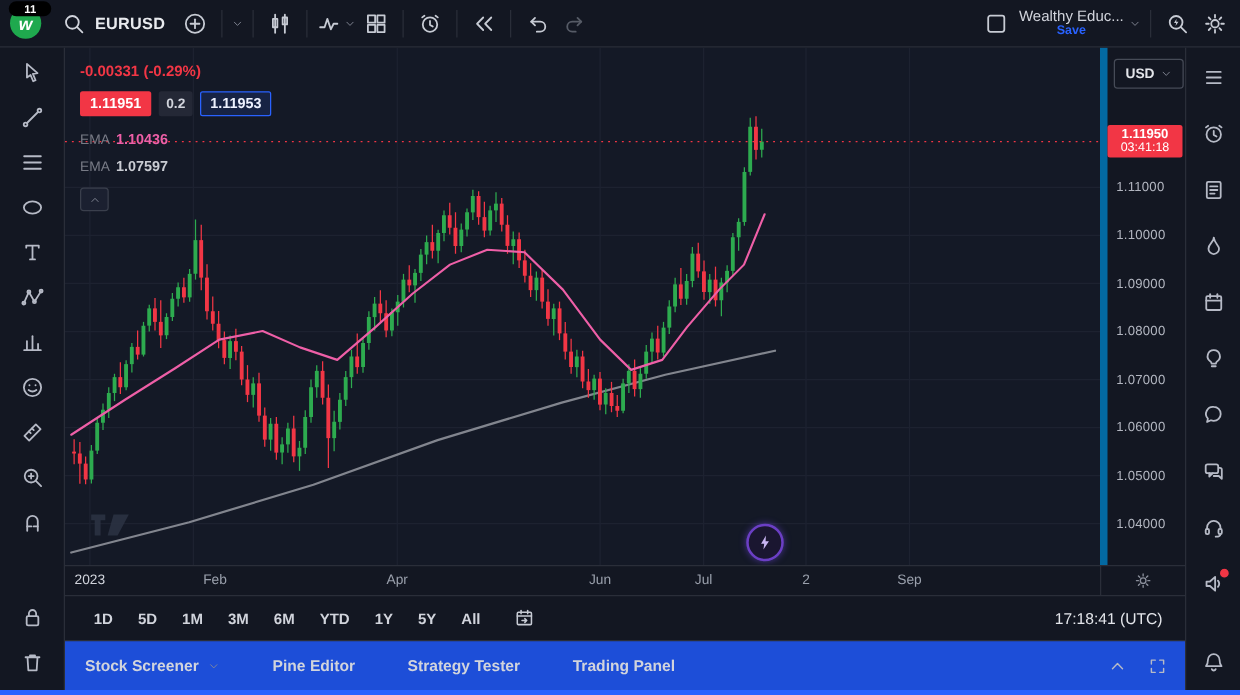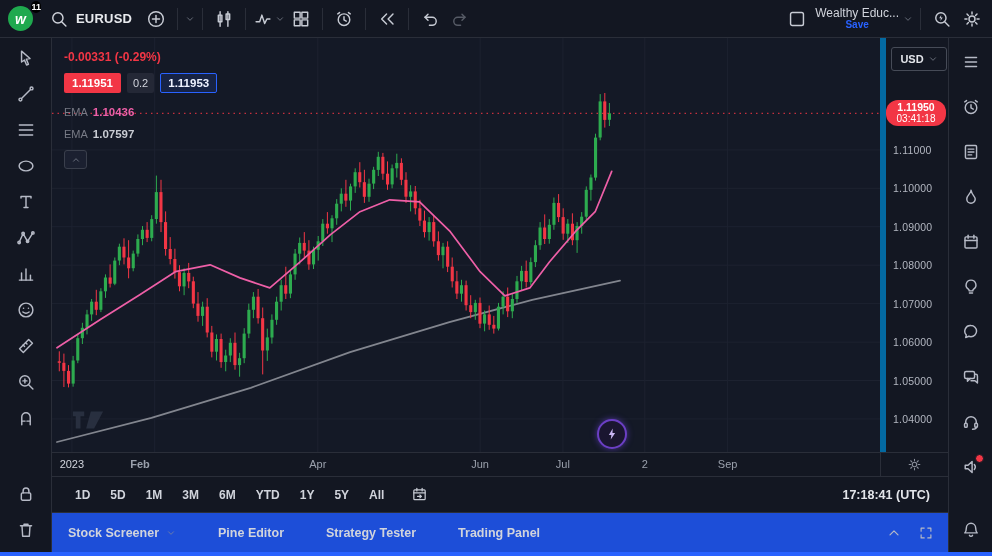--- a/index.html
+++ b/index.html
@@ -11,21 +11,21 @@
   
   #topbar{position:absolute;left:0;top:0;width:992px;height:38px;display:flex;align-items:center;
           padding:0 6px;gap:2px;border-bottom:1px solid #2a2e39;background:#131722;z-index:40;box-sizing:border-box}
   .sep{width:1px;height:22px;background:#2a2e39;margin:0 5px;flex:0 0 auto}
   .icon-btn{display:flex;align-items:center;justify-content:center;min-width:28px;height:28px;
             border-radius:4px;color:#c7cbd4;cursor:pointer;gap:2px}
   .logo-wrap{position:relative;margin:0 6px 0 2px;cursor:pointer}
   .logo{width:25px;height:25px;border-radius:50%;background:#1fa94e;display:flex;align-items:center;
         justify-content:center;color:#fff;font-weight:700;font-style:italic;font-size:14px}
   .badge{position:absolute;top:-5px;right:-8px;background:#000000;color:#fff;border-radius:8px;
-         font-size:9px;font-weight:700;padding:1px 0;line-height:10px}
+         font-size:9px;font-weight:700;padding:1px 12px;line-height:10px}
   .sym-btn{display:flex;align-items:center;gap:7px;padding:0 8px;height:28px;border-radius:4px;cursor:pointer}
   .sym-btn b{font-size:13px;font-weight:700;color:#e8eaee;letter-spacing:.2px}
   .tf{padding:4px 7px;font-size:12.5px;color:#c7cbd4;border-radius:4px;cursor:pointer;font-weight:400}
   .tf.active{color:#2962ff;font-weight:700;background:rgba(41,98,255,.12)}
   .name-block{display:flex;flex-direction:column;align-items:center;line-height:1.05;margin:0 2px;cursor:pointer}
   .name-block .nm{font-size:12px;color:#d1d4dc}
   .name-block .sv{font-size:10px;color:#2962ff;font-weight:700;cursor:pointer}
   .right-cluster{margin-left:auto;display:flex;align-items:center;gap:2px}
   .dim{color:#565b66}
   
@@ -38,50 +38,50 @@
   .rail-bottom{margin-top:auto;display:flex;flex-direction:column;align-items:center;gap:12px}
   .dot{position:absolute;top:-1px;right:-1px;width:7px;height:7px;border-radius:50%;background:#f23645;border:1px solid #131722}
   
   #center{position:absolute;left:52px;top:38px;width:896px;height:514px}
   #chart-pane{position:absolute;left:0;top:0;width:828px;height:414px;overflow:hidden;background:#141926}
   #chart-svg{position:absolute;left:0;top:0}
   #price-scale{position:absolute;left:828px;top:0;width:68px;height:414px;border-left:6px solid #0369a1;box-sizing:border-box;cursor:ns-resize}
   .plabel{position:absolute;left:7px;font-size:10.5px;color:#b2b6c0;letter-spacing:.2px}
   #currency-btn{position:absolute;left:5px;top:9px;width:54px;height:22px;border:1px solid #464b57;border-radius:3px;
                 display:flex;align-items:center;justify-content:center;gap:4px;font-size:11px;font-weight:700;color:#e3e5ea;cursor:pointer;background:#131722}
-  #price-tag{position:absolute;left:0;right:2px;background:#f23645;color:#fff;text-align:center;border-radius:12px;
+  #price-tag{position:absolute;left:0;right:2px;background:#f23645;color:#fff;text-align:center;border-radius:2px;
              padding:1px 0;font-size:10.5px;font-weight:700;line-height:12px;z-index:3}
   #price-tag .cd{display:block;font-weight:400;font-size:10px}
   #time-axis{position:absolute;left:0;top:414px;width:828px;height:24px;border-top:1px solid #2a2e39;box-sizing:border-box;cursor:ew-resize}
   .tlabel{position:absolute;top:5px;width:40px;text-align:center;font-size:11px;color:#9aa0ac}
   .tlabel.year{color:#d1d4dc}
   #scale-corner{position:absolute;left:828px;top:414px;width:68px;height:24px;border-top:1px solid #2a2e39;border-left:1px solid #2a2e39;
                 box-sizing:border-box;display:flex;align-items:center;justify-content:center;color:#8a8f9b}
   
   #legend{position:absolute;left:12px;top:12px;z-index:5}
   .lg-change{font-size:12px;font-weight:600;color:#f23645;margin-bottom:9px}
   .lg-quotes{display:flex;align-items:center;gap:6px;margin-bottom:13px}
   .q-bid{background:#f23645;color:#fff;font-size:11.5px;font-weight:700;padding:4px 8px;border-radius:2px;cursor:pointer}
-  .q-spread{background:#242836;color:#d1d4dc;font-size:11px;font-weight:400;padding:4px 6px;border-radius:2px}
+  .q-spread{background:#242836;color:#d1d4dc;font-size:11px;font-weight:700;padding:4px 6px;border-radius:2px}
   .q-ask{border:1.5px solid #2962ff;background:rgba(41,98,255,.14);color:#eef2ff;font-size:11.5px;font-weight:700;padding:3px 7px;border-radius:2px;cursor:pointer}
   .lg-ema{font-size:11px;color:#787b86;margin-bottom:10px;cursor:pointer}
   .lg-ema .val{font-size:11.5px;font-weight:600;margin-left:5px}
   .val-fast{color:#ee5fa7}
   .val-slow{color:#c9ccd3}
   #collapse-btn{width:21px;height:17px;border:1px solid #3a3f4c;background:#1b2030;border-radius:3px;display:flex;
                 align-items:center;justify-content:center;color:#9aa0ac;cursor:pointer;margin-top:2px}
   #watermark{position:absolute;left:20px;top:372px;z-index:1;opacity:.9}
   #spark-btn{position:absolute;left:545px;top:381px;width:26px;height:26px;border-radius:50%;border:2px solid #6b3fc4;
              background:#1a1630;display:flex;align-items:center;justify-content:center;z-index:4;cursor:pointer;box-shadow:0 0 6px rgba(124,77,255,.5)}
   
   #range-bar{position:absolute;left:0;top:438px;width:896px;height:36px;border-top:1px solid #2a2e39;box-sizing:border-box;
              display:flex;align-items:center;padding:0 12px 0 14px;gap:2px;background:#131722}
   .range-btn{padding:4px 9px;font-size:12px;font-weight:700;color:#d1d4dc;border-radius:4px;cursor:pointer}
   #goto-date{margin-left:10px}
-  #clock{margin-left:auto;font-size:12.5px;font-weight:700;color:#e3e5ea;cursor:pointer;margin-right:6px}
+  #clock{margin-left:auto;font-size:12.5px;font-weight:400;color:#e3e5ea;cursor:pointer;margin-right:6px}
   #status-bar{position:absolute;left:0;top:474px;width:896px;height:40px;border-top:1px solid #2a2e39;box-sizing:border-box;
               display:flex;align-items:center;gap:59px;padding-left:16px;background:#1d4ed8}
   .status-item{font-size:12.5px;font-weight:600;color:#d1d4dc;display:flex;align-items:center;gap:7px;cursor:pointer}
   #status-icons{margin-left:auto;margin-right:14px;display:flex;gap:16px;color:#b6bac6}
   #bottom-strip{position:absolute;left:0;bottom:0;width:992px;height:4px;background:#2962ff}
 </style>
 </head>
 <body>
 
 <div id="topbar">
@@ -764,21 +764,21 @@
       </div>
     <div id="price-tag" style="top: 62.3426px;">
       <span>1.11950</span>
       <span class="cd">03:41:18</span>
     </div>
   </div>
 
   <div id="time-axis">
     <div id="time-labels" style="position:absolute;inset:0">
         <div class="tlabel year" style="left: -0.128px;">2023</div>
-        <div class="tlabel" style="left: 68px; font-weight: bold;">Feb</div>
+        <div class="tlabel" style="left: 100px;">Feb</div>
         <div class="tlabel" style="left: 245.788px;">Apr</div>
         <div class="tlabel" style="left: 408.076px;">Jun</div>
         <div class="tlabel" style="left: 490.876px;">Jul</div>
         <div class="tlabel" style="left: 572.848px;">2</div>
         <div class="tlabel" style="left: 655.648px;">Sep</div>
       </div>
   </div>
 
   <div id="scale-corner">
     <span class="ic" style="width:15px;height:15px">

